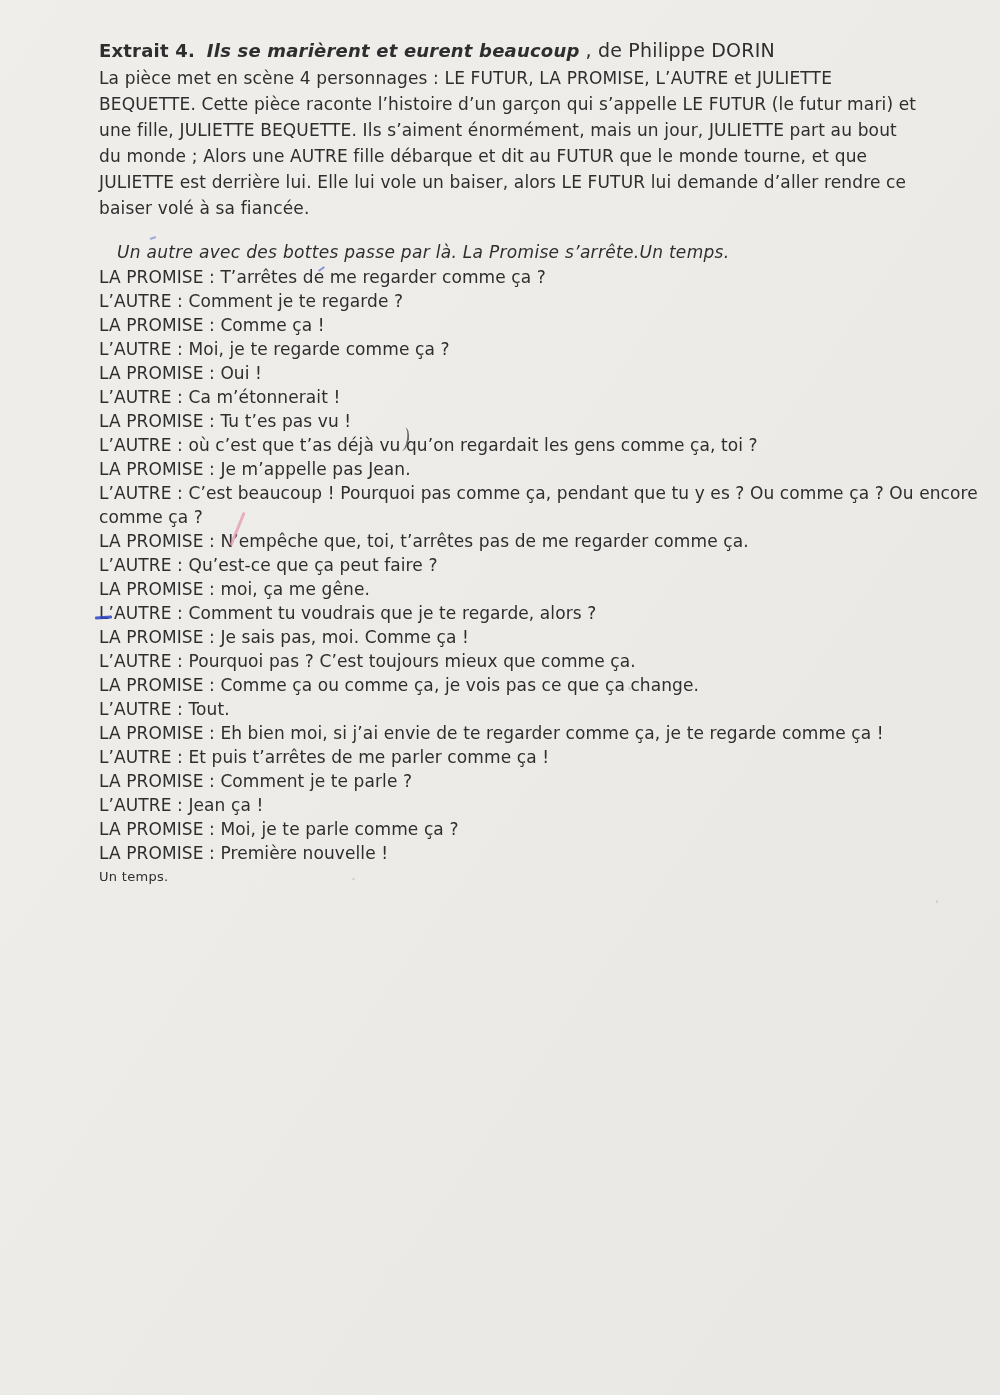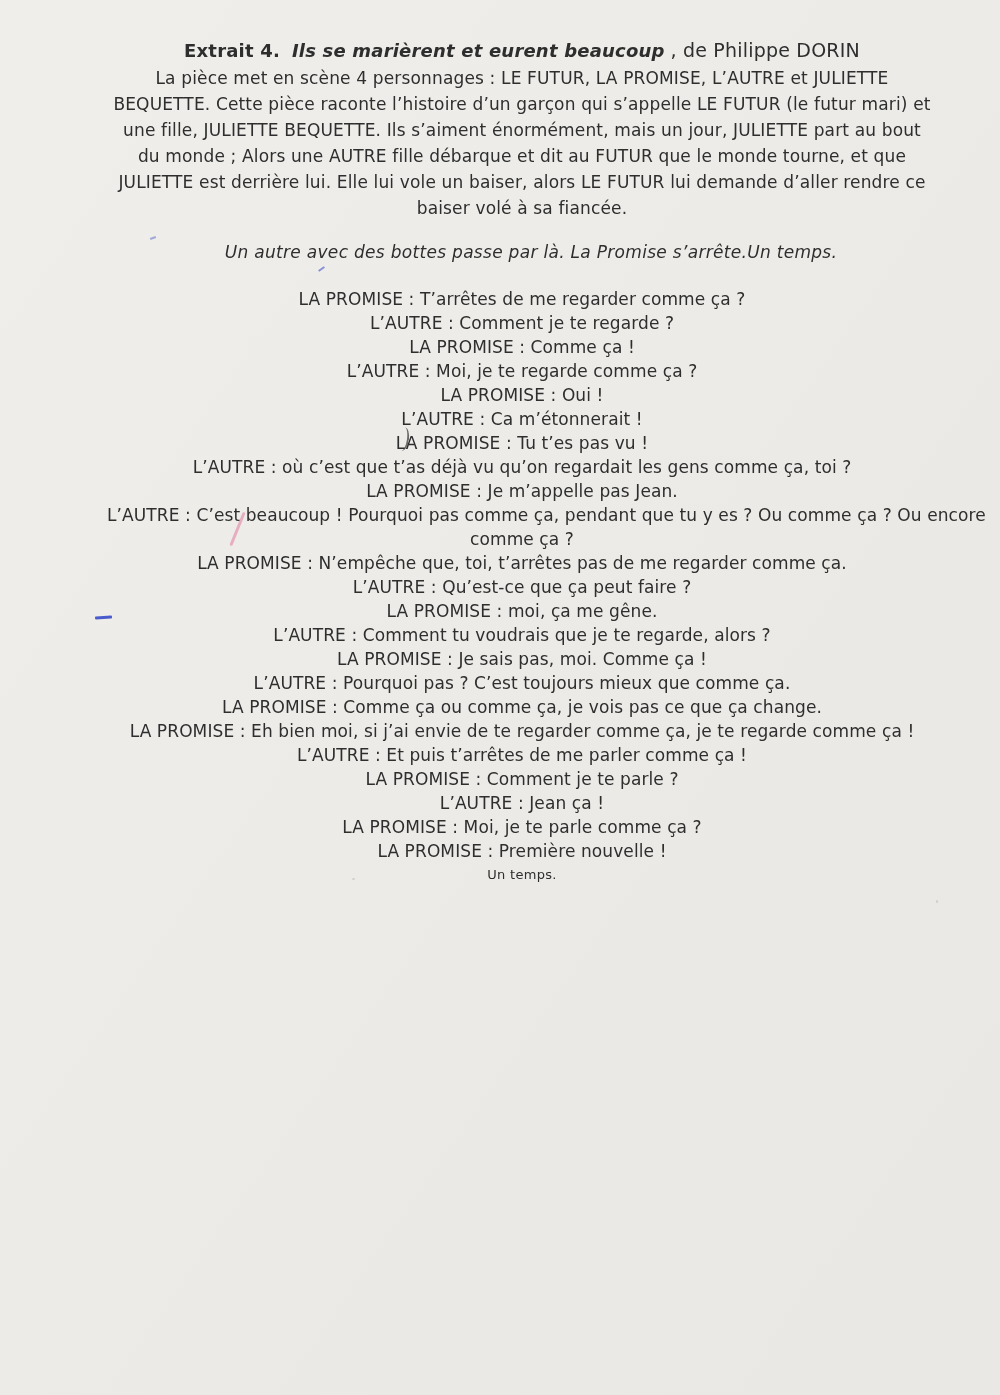--- a/index.html
+++ b/index.html
@@ -9,37 +9,37 @@
     font-family:"DejaVu Sans",sans-serif;
     color:#2e2e2e;
     position:relative;
     overflow:hidden;
   }
   .paper{
     position:absolute;inset:0;
     background:linear-gradient(125deg,#efeeeb 0%,#edecE9 35%,#eae9e6 70%,#e9e8e4 100%);
   }
   .content{
-    position:absolute;left:107px;top:36px;width:830px;text-align:center;
+    position:absolute;left:99px;top:36px;width:830px;
   }
   .doc-title{
     font-size:18px;line-height:28px;white-space:nowrap;letter-spacing:.2px;
   }
   .doc-title .prefix{font-weight:bold;}
   .doc-title .work{font-weight:bold;font-style:italic;margin-left:6px;}
   .doc-title .suffix{font-size:19px;}
   .intro .line{
     font-size:17px;line-height:26px;white-space:nowrap;letter-spacing:.15px;
   }
   .stage{
     margin-top:18px;
     font-style:italic;font-size:17px;line-height:26px;
     letter-spacing:.3px;white-space:nowrap;margin-left:18px;
   }
-  .dialogue{margin-top:22px;}
+  .dialogue{}
   .dialogue .line{
     font-size:17px;line-height:24px;white-space:nowrap;letter-spacing:.1px;
   }
   .closing{
     font-size:13px;line-height:24px;letter-spacing:.3px;white-space:nowrap;
   }
   
   .mark{position:absolute;pointer-events:none;}
   .mark-pink{
     left:236px;top:511px;width:3px;height:36px;
@@ -104,20 +104,21 @@
         <div class="line">LA PROMISE : Je m’appelle pas Jean.</div>
         <div class="line">L’AUTRE : C’est beaucoup ! Pourquoi pas comme ça, pendant que tu y es ? Ou comme ça ? Ou encore</div>
         <div class="line">comme ça ?</div>
         <div class="line">LA PROMISE : N’empêche que, toi, t’arrêtes pas de me regarder comme ça.</div>
         <div class="line">L’AUTRE : Qu’est-ce que ça peut faire ?</div>
         <div class="line">LA PROMISE : moi, ça me gêne.</div>
         <div class="line">L’AUTRE : Comment tu voudrais que je te regarde, alors ?</div>
         <div class="line">LA PROMISE : Je sais pas, moi. Comme ça !</div>
         <div class="line">L’AUTRE : Pourquoi pas ? C’est toujours mieux que comme ça.</div>
         <div class="line">LA PROMISE : Comme ça ou comme ça, je vois pas ce que ça change.</div>
+        <div class="line">L’AUTRE : Tout.</div>
         <div class="line">LA PROMISE : Eh bien moi, si j’ai envie de te regarder comme ça, je te regarde comme ça !</div>
         <div class="line">L’AUTRE : Et puis t’arrêtes de me parler comme ça !</div>
         <div class="line">LA PROMISE : Comment je te parle ?</div>
         <div class="line">L’AUTRE : Jean ça !</div>
         <div class="line">LA PROMISE : Moi, je te parle comme ça ?</div>
         <div class="line">LA PROMISE : Première nouvelle !</div>
       </div>
 
     <div class="closing">Un temps.</div>
 

